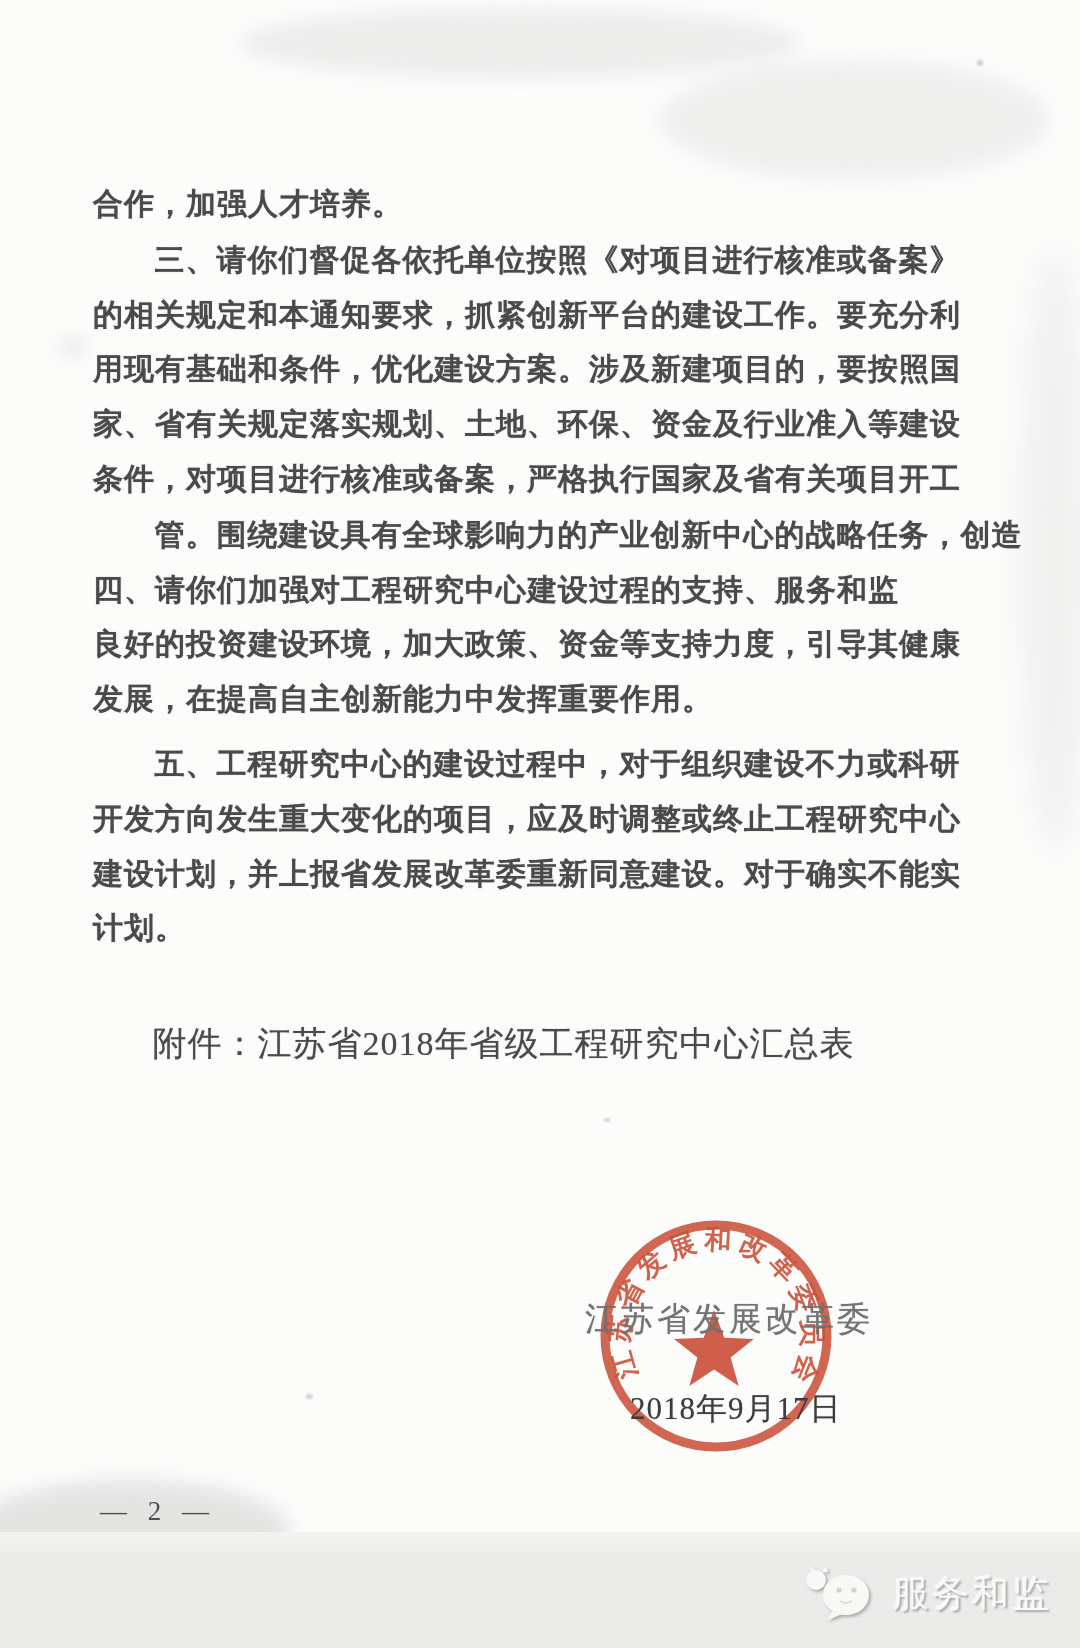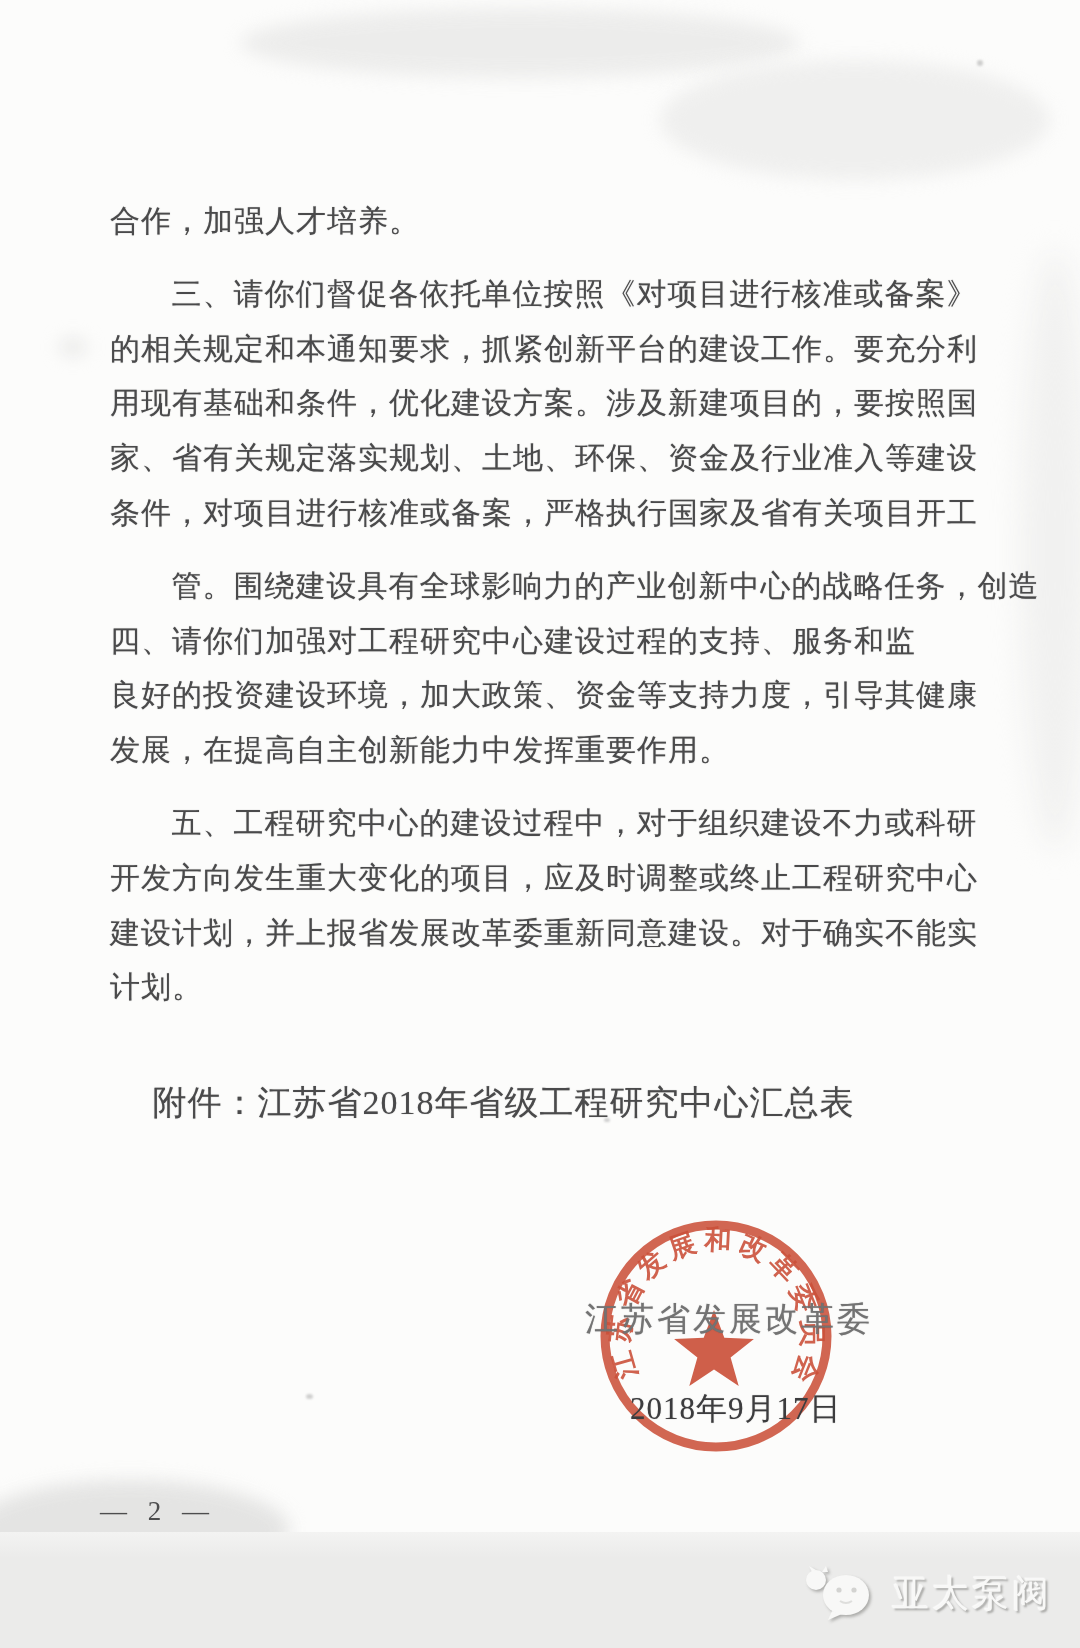--- a/index.html
+++ b/index.html
@@ -25,21 +25,21 @@
   .sp2{left:604px;top:1118px;width:6px;height:4px;}
   .sp3{left:977px;top:60px;width:6px;height:6px;}
 
   
   .doc-text{
     position:absolute;left:92px;top:176px;width:880px;
     font-size:30px;line-height:54.8px;letter-spacing:1px;
     color:#4a4a4b;
     text-shadow:0 0 1px rgba(90,90,90,.55);
   }
-  .para{margin:18px;}
+  .para{margin:1px;font-weight:bold;}
   .para .line{white-space:nowrap;height:54.8px;}
   .para.indented .line:first-child{text-indent:2.05em;}
   .para.p5{margin-top:10px;}
   .attachment{
     margin-top:61px;white-space:nowrap;text-indent:1.78em;
     font-size:34px;letter-spacing:1px;
   }
 
   
   .seal-svg{position:absolute;left:566px;top:1186px;opacity:.92;}
@@ -138,16 +138,16 @@
     <svg width="80" height="62" viewBox="0 0 80 62" style="filter:drop-shadow(2px 2px 1.5px rgba(165,165,163,.9));">
       <circle cx="14" cy="17" r="10" fill="#f8f8f7"></circle>
       <path d="M10 9 L7 3 L14 7 Z" fill="#f8f8f7"></path>
       <path d="M20 9 L24 3 L26 9 Z" fill="#f8f8f7"></path>
       <ellipse cx="44" cy="32" rx="23" ry="20" fill="#f8f8f7"></ellipse>
       <path d="M30 48 L26 57 L40 51 Z" fill="#f8f8f7"></path>
       <circle cx="37" cy="27" r="2.6" fill="#d3d3d1"></circle>
       <circle cx="52" cy="27" r="2.6" fill="#d3d3d1"></circle>
       <path d="M38 38 Q44 42 50 38" stroke="#dededc" stroke-width="2" fill="none"></path>
     </svg>
-    <span class="brand-text">亚太泵阀</span>
+    <span class="brand-text">服务和监</span>
   </div>
 
 </div>
 
 </body></html>

